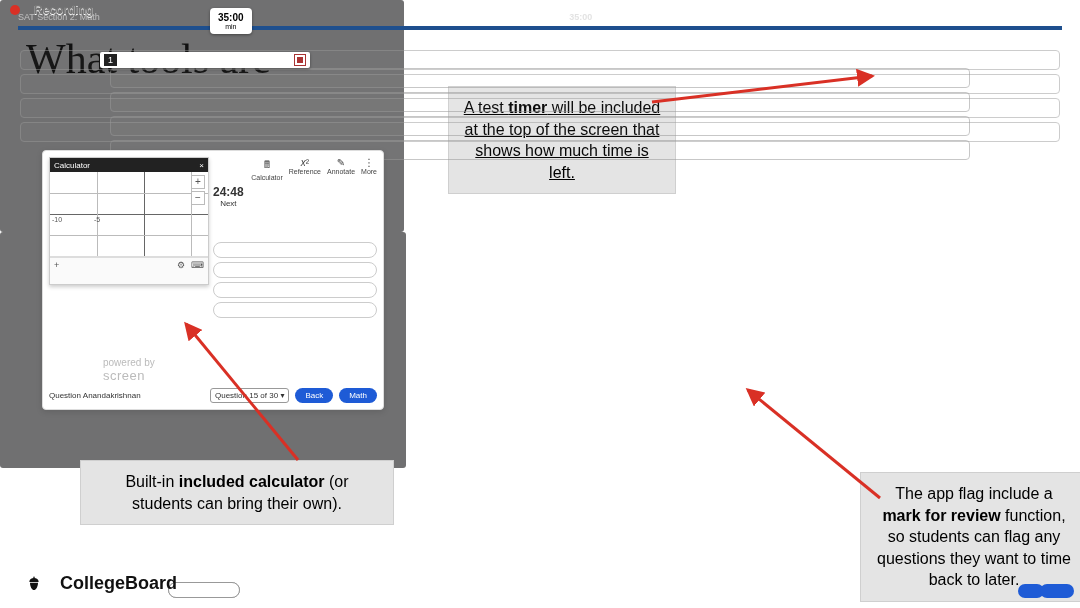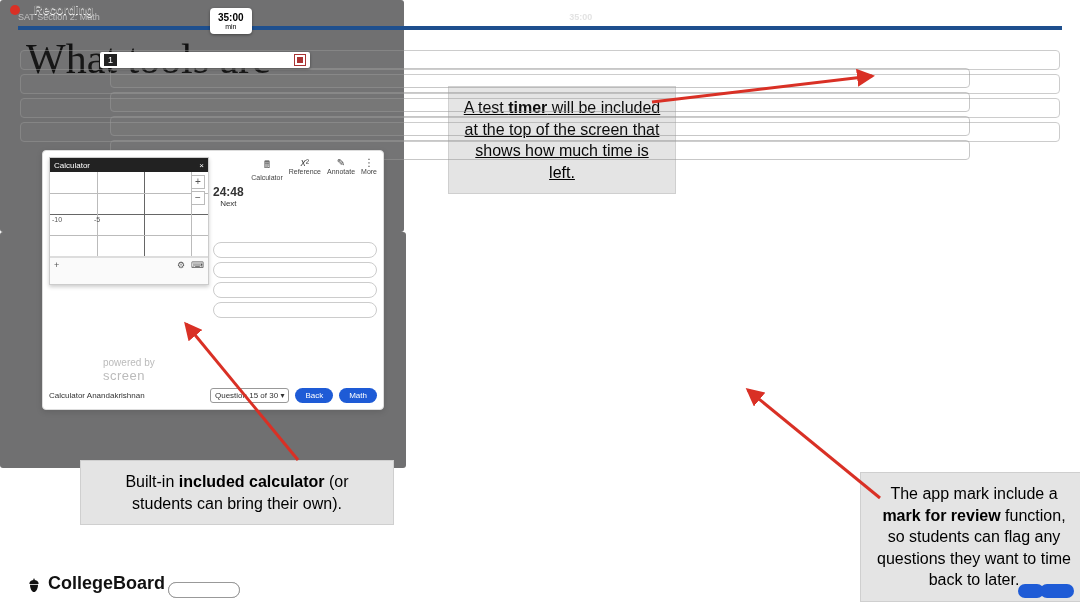--- a/index.html
+++ b/index.html
@@ -262,21 +262,21 @@
   svg.arrows {
     position:absolute; left:0; top:0; width:1080px; height:608px;
     pointer-events:none;
   }
   .arrow-line { stroke:#d93025; stroke-width:3;}
   .arrow-head { fill:#d93025; }
 
   
   .logo {
     position:absolute; left:26px; bottom:14px;
-    display:flex; align-items:flex-end; gap:6px;
+    display:flex; align-items:center; gap:18px;
     font-weight:700; font-size:18px; color:#111;
   }
   .acorn {
     width:16px; height:16px;
   }
 </style>
 </head>
 <body>
 
 <div class="rec-strip">
@@ -291,21 +291,21 @@
 
 <div class="callout callout-timer">
   <span>A test </span><b>timer</b><span> will be included at the top of the screen that shows how much time is left.</span>
 </div>
 
 <div class="callout callout-calc">
   <span>Built-in </span><b>included calculator</b><span> (or students can bring their own).</span>
 </div>
 
 <div class="callout callout-review">
-  <span>The app mark include a </span><b>mark for review</b><span> function, so students can flag any questions they want to time back to later.</span>
+  <span>The app flag include a </span><b>mark for review</b><span> function, so students can flag any questions they want to time back to later.</span>
 </div>
 
 <div class="shot-timer">
   <div class="inner">
     <div class="shot-header">
       <span>SAT Section 2: Math</span>
       <span></span>
     </div>
     <div style="height:18px"></div>
     <div class="option-line"></div>
@@ -391,21 +391,21 @@
     <div class="answer"></div>
     <div class="answer"></div>
   </div>
 
   <div class="desmos">
     <span>powered by</span><br>
     <span style="font-size:13px; letter-spacing:.5px;">screen</span>
   </div>
 
   <div class="calc-footer">
-    <span>Calculator Anandakrishnan</span>
+    <span>Question Anandakrishnan</span>
     <span style="display:flex; gap:6px; align-items:center;">
       <span class="qsel">Question 15 of 30 ▾</span>
       <span class="btn">Back</span>
       <span class="btn">Math</span>
     </span>
   </div>
 </div>
 
 <svg class="arrows">
   <defs>

